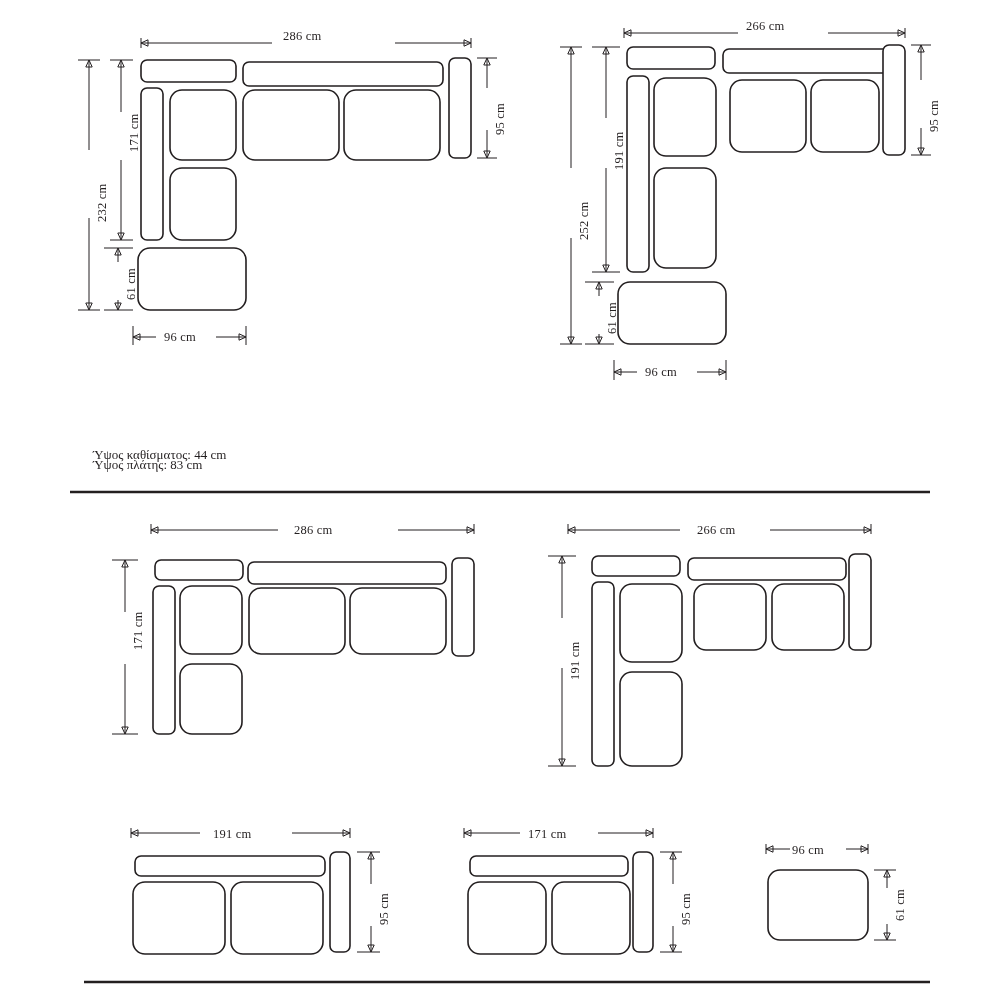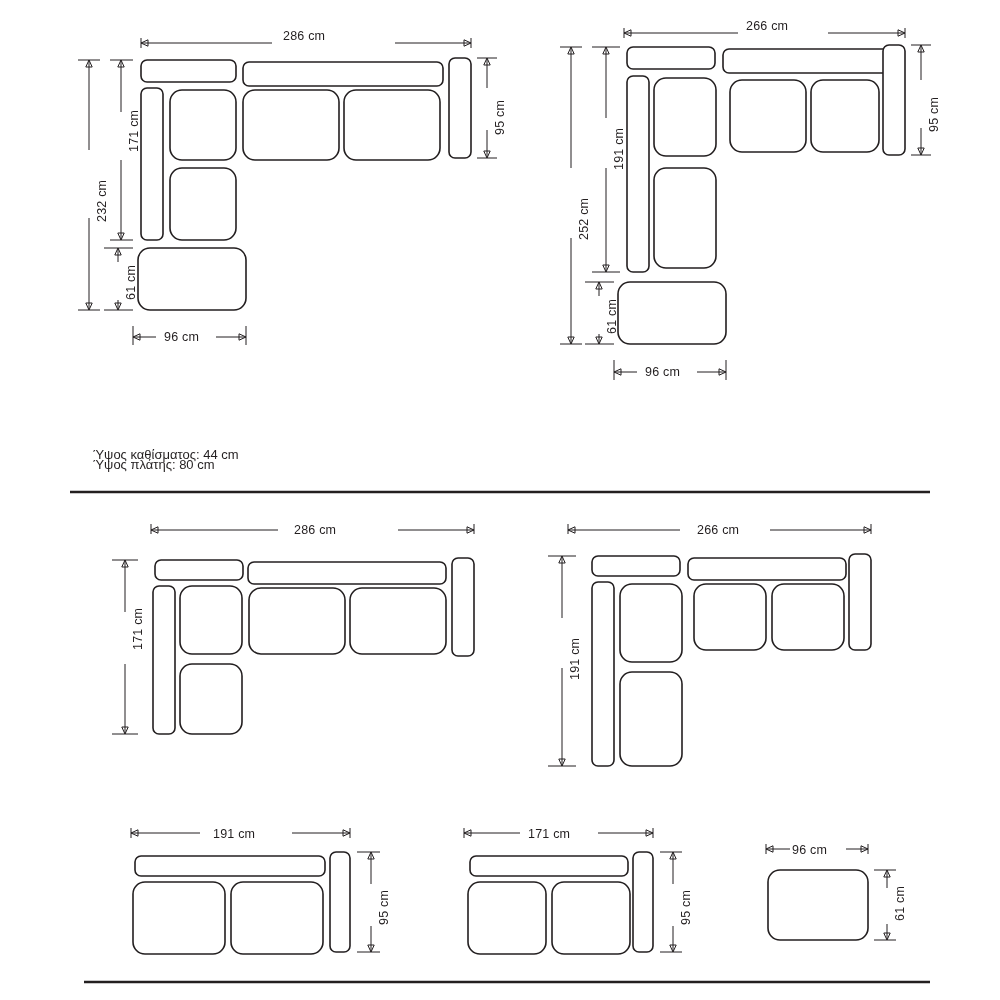--- a/index.html
+++ b/index.html
@@ -1,17 +1,17 @@
 <!DOCTYPE html>
 <html><head>
 <meta charset="utf-8">
 <style>
   html,body{margin:0;padding:0;background:#ffffff;}
   body{width:1000px;height:1000px;position:relative;font-family:"Liberation Sans",sans-serif;color:#231f20;overflow:hidden;}
-  #stage{position:absolute;left:0;top:0;width:1000px;height:1000px;}
+  #stage{position:absolute;left:0;top:0;width:1000px;height:1000px;font-family:Liberation Serif, serif;}
   .lbl{position:absolute;font-size:12.5px;letter-spacing:.2px;white-space:nowrap;color:#231f20;}
   .lbl.vert{transform-origin:left top;transform:rotate(-90deg);}
   .note{position:absolute;font-size:13px;white-space:nowrap;color:#231f20;}
   svg{position:absolute;left:0;top:0;overflow:visible;}
   .pc{fill:#ffffff;stroke:#231f20;stroke-width:1.6;}
   .dim{stroke:#231f20;stroke-width:1;fill:none;}
   .rule{stroke:#231f20;stroke-width:2.4;}
 </style>
 </head>
 <body>
@@ -167,21 +167,21 @@
   <div class="lbl" style="left:164px;top:330px;">96 cm</div>
 
   <div class="lbl" style="left:746px;top:19px;">266 cm</div>
   <div class="lbl vert" style="left:927px;top:132px;">95 cm</div>
   <div class="lbl vert" style="left:612px;top:170px;">191 cm</div>
   <div class="lbl vert" style="left:605px;top:334px;">61 cm</div>
   <div class="lbl vert" style="left:577px;top:240px;">252 cm</div>
   <div class="lbl" style="left:645px;top:365px;">96 cm</div>
 
   <div class="note" style="left:93px;top:439px;margin-top:8px;">Ύψος καθίσματος: 44 cm</div>
-  <div class="note" style="left:93px;top:457px;">Ύψος πλάτης: 80 cm</div>
+  <div class="note" style="left:93px;top:457px;">Ύψος πλάτης: 83 cm</div>
 
   <div class="lbl" style="left:294px;top:523px;">286 cm</div>
   <div class="lbl vert" style="left:131px;top:650px;">171 cm</div>
 
   <div class="lbl" style="left:697px;top:523px;">266 cm</div>
   <div class="lbl vert" style="left:568px;top:680px;">191 cm</div>
 
   <div class="lbl" style="left:213px;top:827px;">191 cm</div>
   <div class="lbl vert" style="left:377px;top:925px;">95 cm</div>
 

